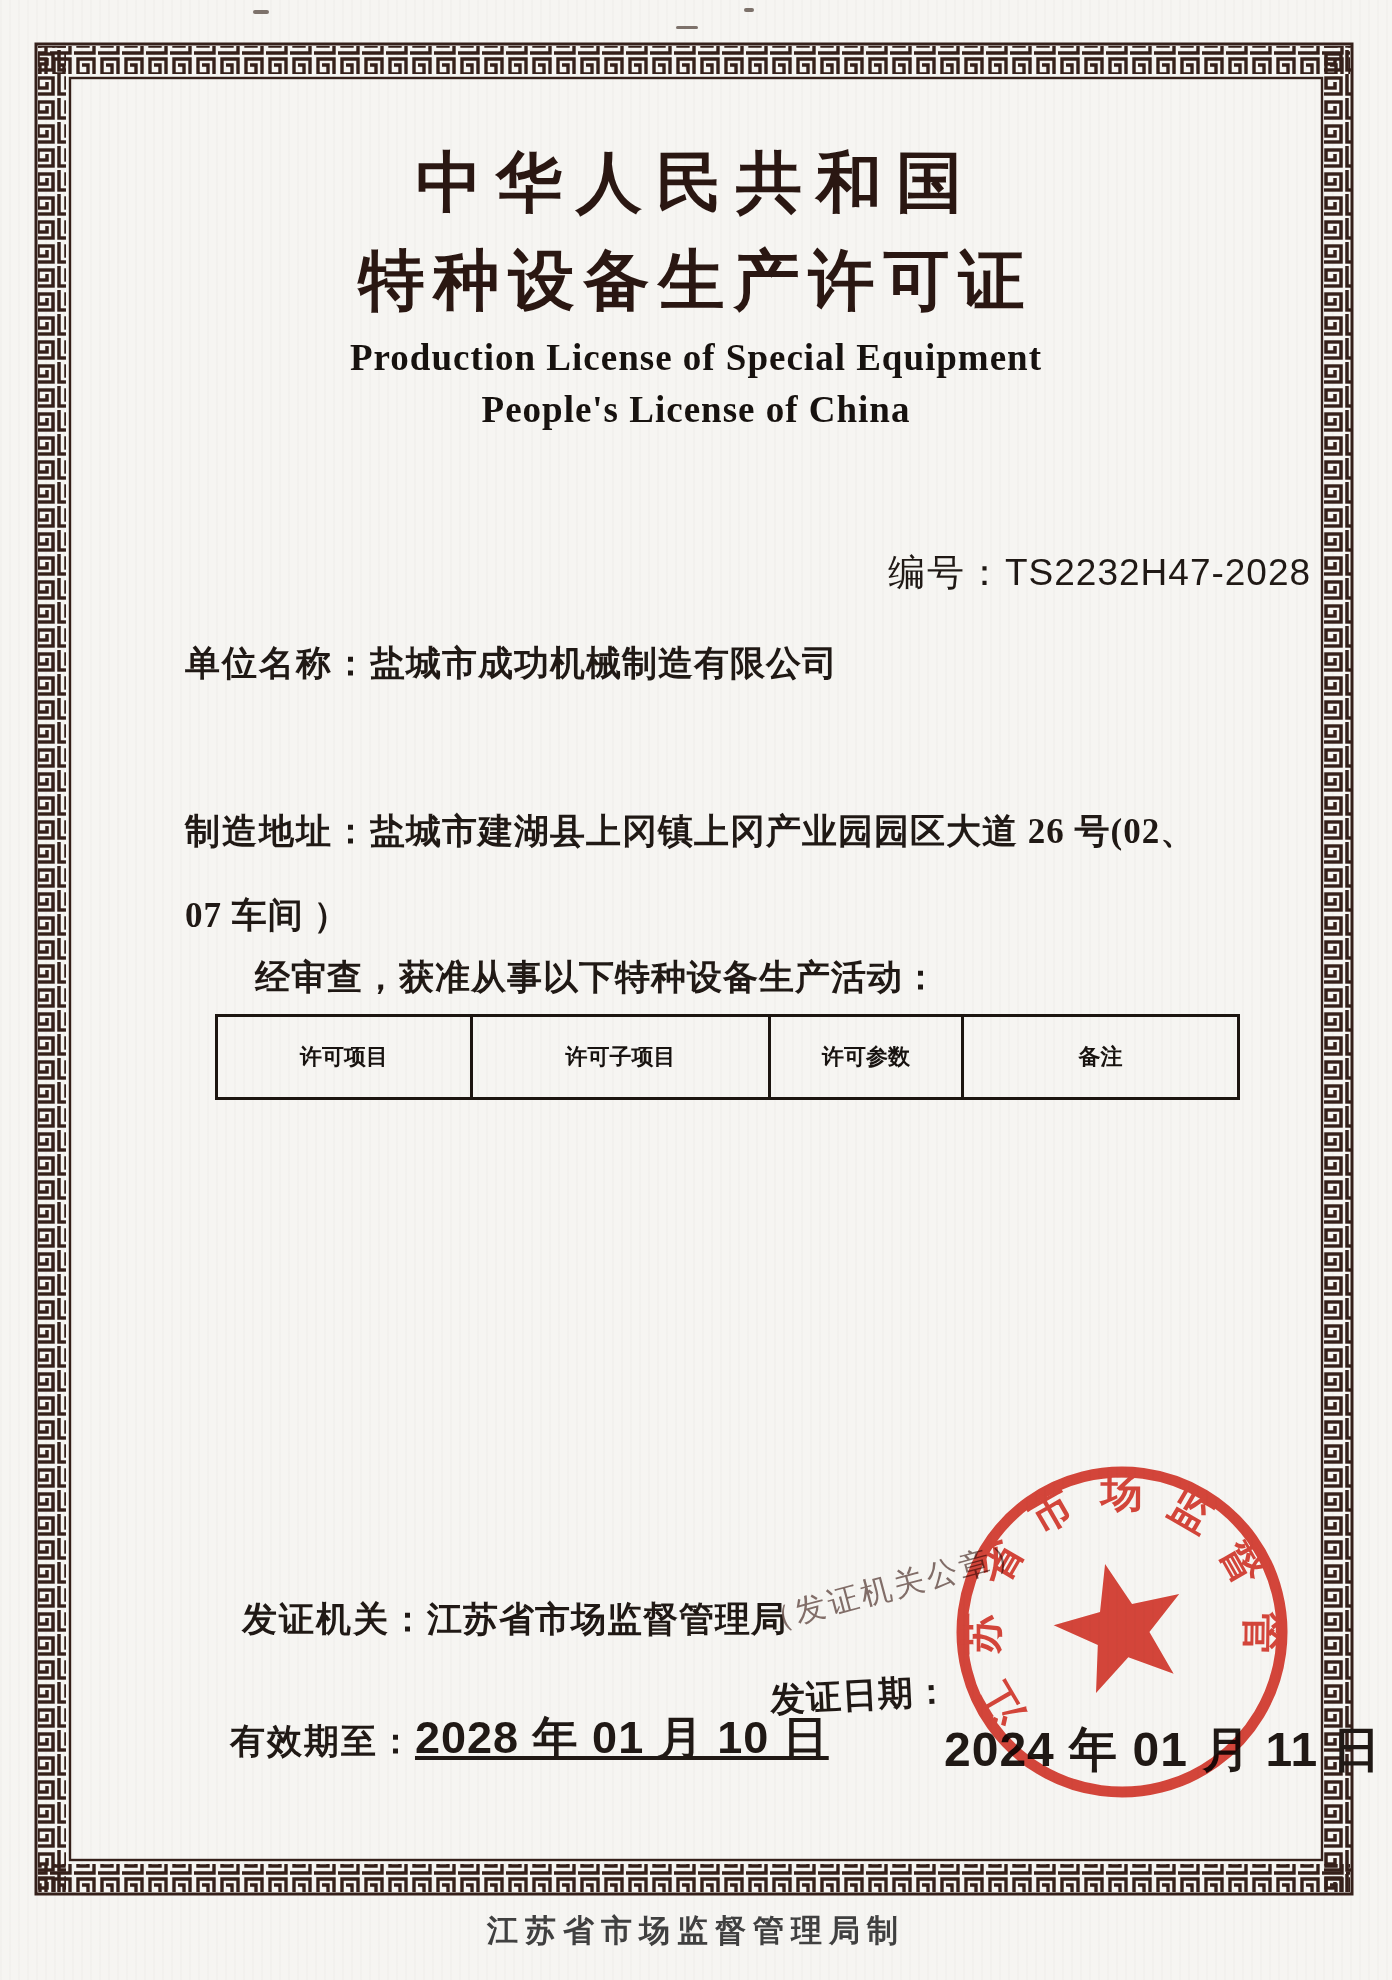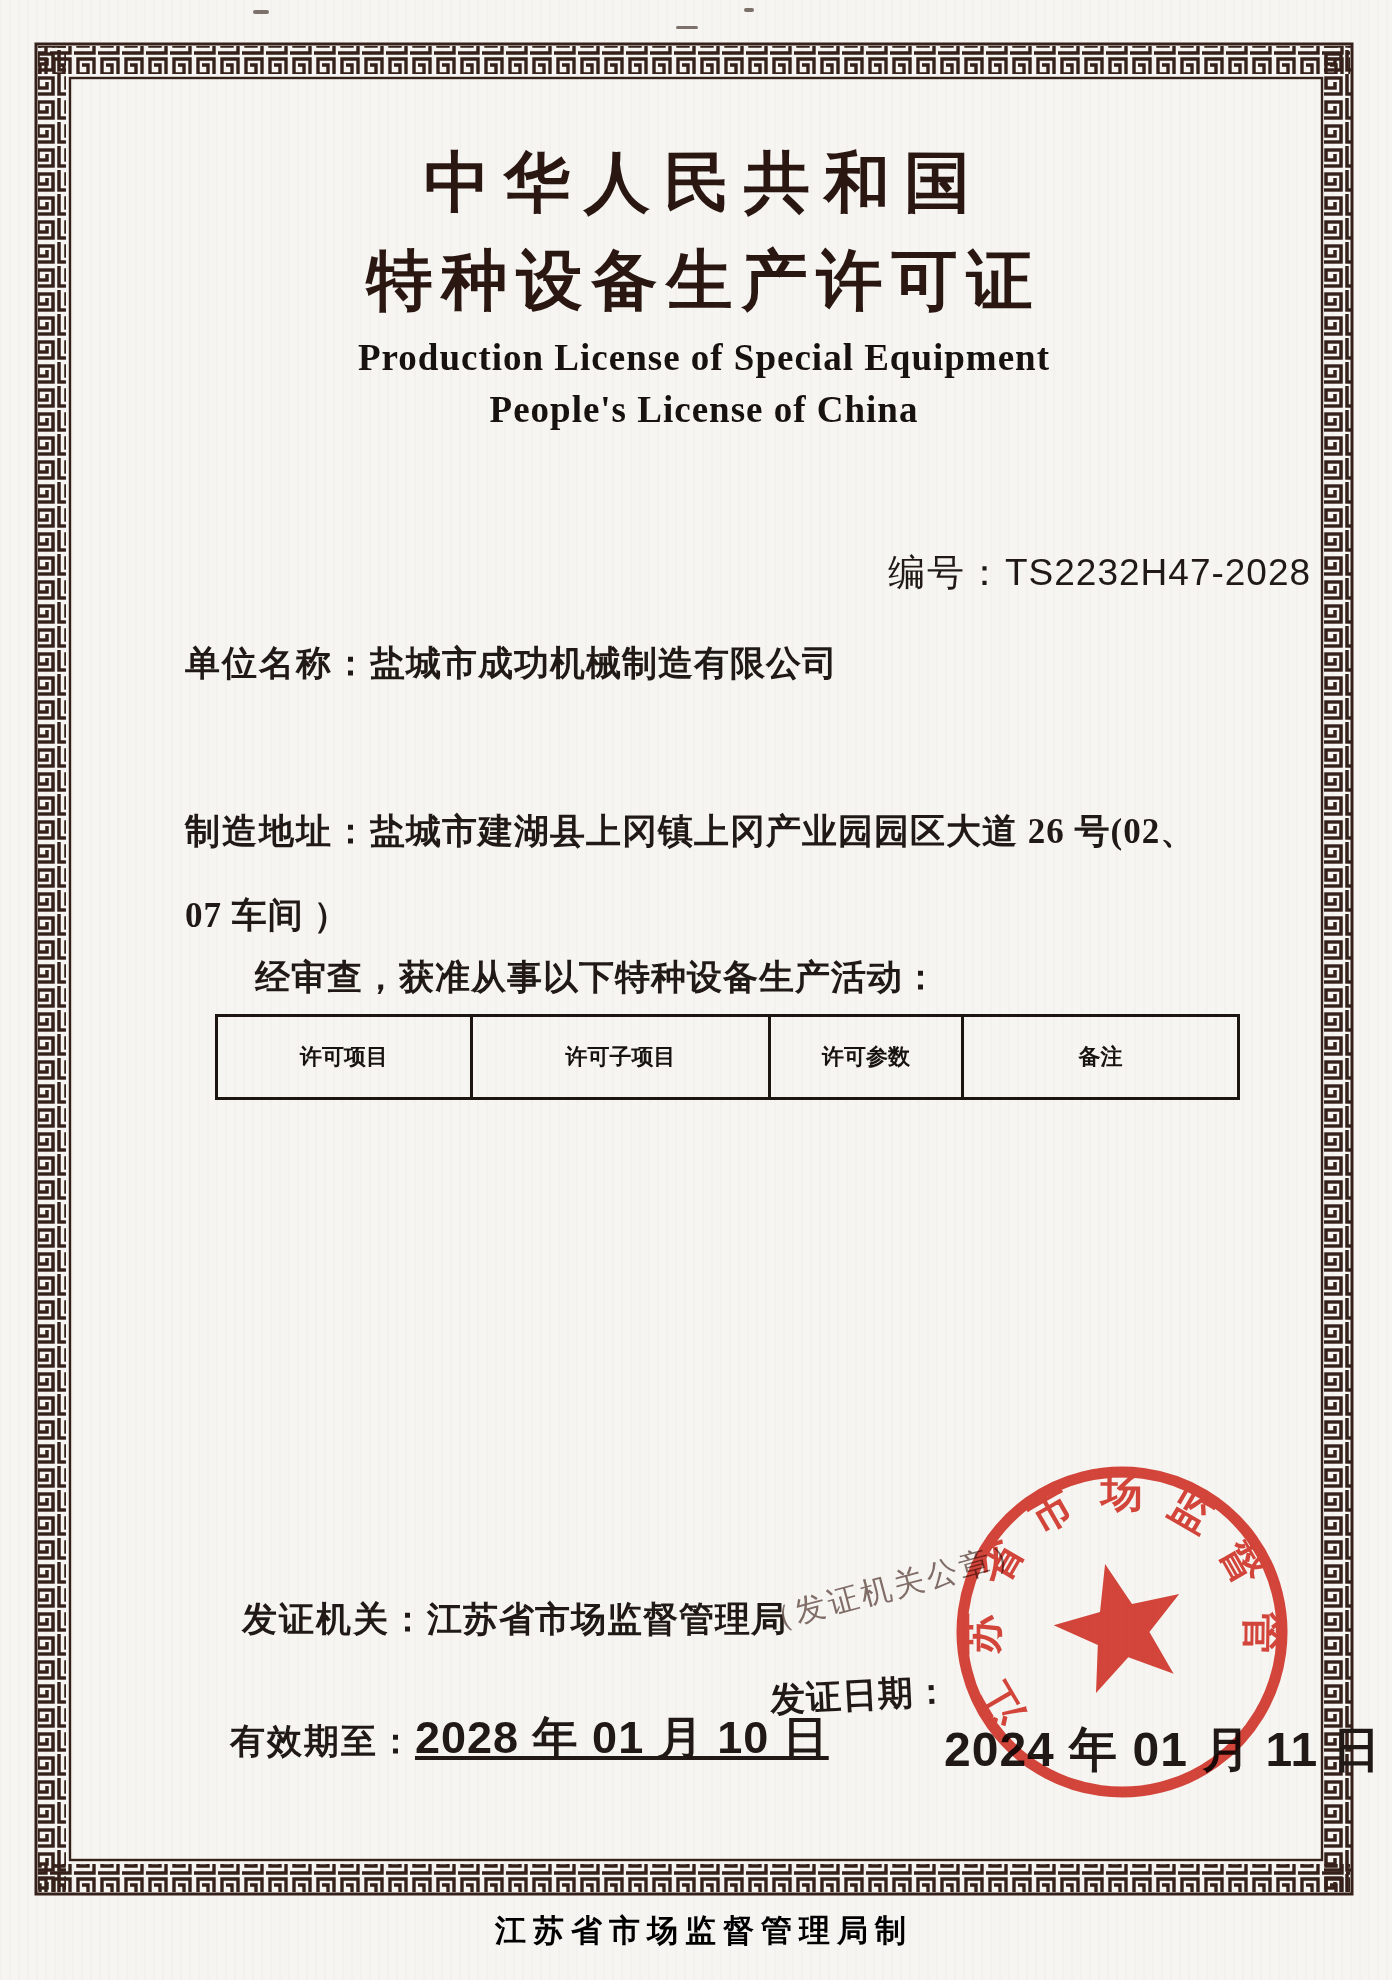--- a/index.html
+++ b/index.html
@@ -8,42 +8,42 @@
     background:#f6f5f2;
     font-family:"Liberation Serif", serif;
     color:#201915; overflow:hidden;
   }
   
   .page::before{
     content:""; position:absolute; inset:0; pointer-events:none;
     background:repeating-linear-gradient(90deg, rgba(60,50,40,0.018) 0 2px, rgba(0,0,0,0) 2px 9px);
   }
   .abs { position:absolute; }
-  .center { left:70px; width:1252px; text-align:center;padding-left:8px; }
+  .center { left:70px; width:1252px; text-align:center; }
   .title-cn { font-size:66px; font-weight:700; color:#2a1712; letter-spacing:14px; }
   .title-en { font-size:37px; font-weight:700; color:#17120f; letter-spacing:1px; }
   .lic-line { font-size:37px; font-weight:500; letter-spacing:2px; }
   .cjk-line { font-size:35px; font-weight:600; letter-spacing:1px; white-space:nowrap; }
   .cjk-line .lbl { letter-spacing:2px; }
   .num { font-family:"Liberation Sans", sans-serif; }
   table.lic { border-collapse:collapse; table-layout:fixed; width:1022px; }
   table.lic td {
     border:3px solid #1c1510; text-align:center; vertical-align:middle;
     font-size:22px; font-weight:600; color:#181310; padding:0;
   }
   table.lic tr.hdr td { height:80px; }
   table.lic tr.bdy td { height:118px; }
   .cell-line { line-height:1.35; }
   .dash { display:inline-block; transform:scaleX(2.2); font-weight:700; }
   .stamp-note {
     font-size:31px; color:#6d5650; letter-spacing:3px; opacity:.85;
     transform:rotate(-15deg); white-space:nowrap;
   }
   .stamp-wrap { mix-blend-mode:multiply; opacity:.92; }
-  .footer-line { font-size:31px; font-weight:600; letter-spacing:7px; color:#000000; }
+  .footer-line { font-size:31px; font-weight:600; letter-spacing:7px; color:#404040; }
   .speck { background:#4a3a32; border-radius:2px; opacity:.7; }
 </style>
 </head>
 <body>
 
 <div class="page">
 
   <svg class="abs" style="left:0;top:0;" width="1392" height="1980" aria-hidden="true">
     <defs>
       <pattern id="mh" width="24" height="28" patternUnits="userSpaceOnUse">

